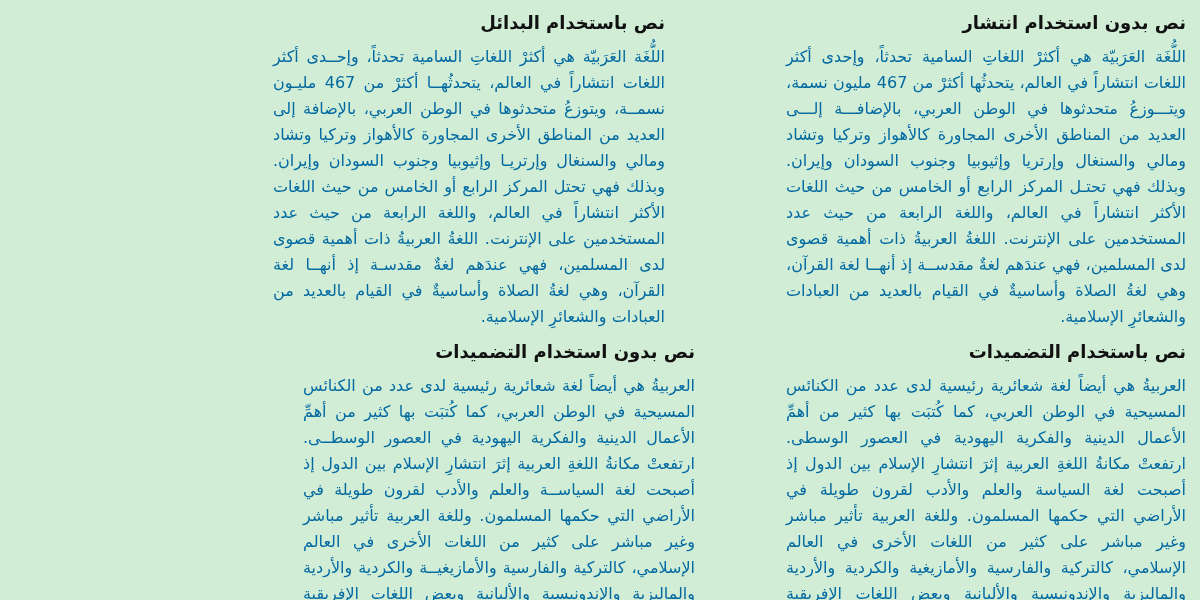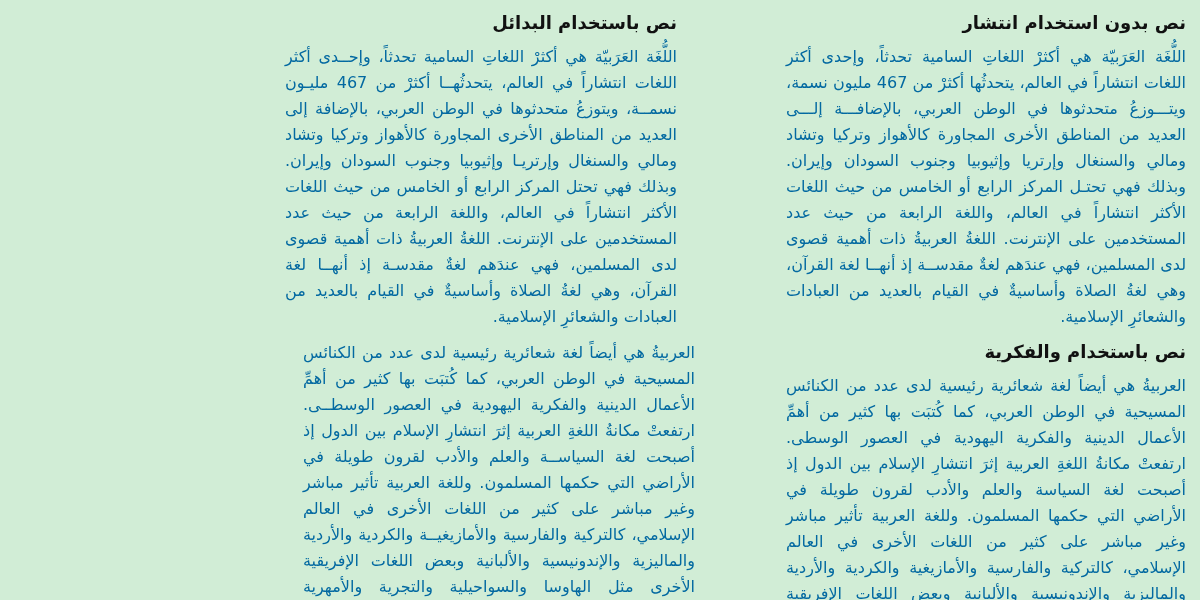--- a/index.html
+++ b/index.html
@@ -18,21 +18,21 @@
   .canvas {
     position: absolute;
     inset: 0;
   }
   .text-block {
     position: absolute;
     direction: rtl;
     color: #1b1b1b;
   }
   .block-top-right    { top: 11px;  right: 14px;  width: 400px; }
-  .block-top-left     { top: 11px;  right: 523px; width: 392px; }
+  .block-top-left     { top: 11px;  right: 535px; width: 392px; }
   .block-bottom-right { top: 340px; right: 14px;  width: 400px; }
   .block-bottom-left  { top: 340px; right: 505px; width: 392px; }
   .block-heading {
     margin: 0 0 10px 0;
     font-size: 18px;
     line-height: 23px;
     font-weight: bold;
     color: #111111;
     text-align: right;
   }
@@ -54,21 +54,22 @@
     <h2 class="block-heading">نص بدون استخدام انتشار</h2>
     <p class="block-body">اللُّغَة العَرَبيّة هي أكثرْ اللغاتِ السامية تحدثاً، وإحدى أكثر اللغات انتشاراً في العالم، يتحدثُها أكثرْ من 467 مليون نسمة، ويتـــوزعُ متحدثوها في الوطن العربي، بالإضافـــة إلـــى العديد من المناطق الأخرى المجاورة كالأهواز وتركيا وتشاد ومالي والسنغال وإرتريا وإثيوبيا وجنوب السودان وإيران. وبذلك فهي تحتـل المركز الرابع أو الخامس من حيث اللغات الأكثر انتشاراً في العالم، واللغة الرابعة من حيث عدد المستخدمين على الإنترنت. اللغةُ العربيةُ ذات أهمية قصوى لدى المسلمين، فهي عندَهم لغةٌ مقدســة إذ أنهــا لغة القرآن، وهي لغةُ الصلاة وأساسيةٌ في القيام بالعديد من العبادات والشعائرِ الإسلامية.</p>
   </section>
 
   <section class="text-block block-top-left">
     <h2 class="block-heading">نص باستخدام البدائل</h2>
     <p class="block-body">اللُّغَة العَرَبيّة هي أكثرْ اللغاتِ السامية تحدثاً، وإحــدى أكثر اللغات انتشاراً في العالم، يتحدثُهــا أكثرْ من 467 مليـون نسمــة، ويتوزعُ متحدثوها في الوطن العربي، بالإضافة إلى العديد من المناطق الأخرى المجاورة كالأهواز وتركيا وتشاد ومالي والسنغال وإرتريـا وإثيوبيا وجنوب السودان وإيران. وبذلك فهي تحتل المركز الرابع أو الخامس من حيث اللغات الأكثر انتشاراً في العالم، واللغة الرابعة من حيث عدد المستخدمين على الإنترنت. اللغةُ العربيةُ ذات أهمية قصوى لدى المسلمين، فهي عندَهم لغةٌ مقدسـة إذ أنهــا لغة القرآن، وهي لغةُ الصلاة وأساسيةٌ في القيام بالعديد من العبادات والشعائرِ الإسلامية.</p>
   </section>
 
   <section class="text-block block-bottom-right">
-    <h2 class="block-heading">نص باستخدام والفكرية</h2>
+    <h2 class="block-heading">نص باستخدام التضميدات</h2>
     <p class="block-body">العربيةُ هي أيضاً لغة شعائرية رئيسية لدى عدد من الكنائس المسيحية في الوطن العربي، كما كُتبَت بها كثير من أهمِّ الأعمال الدينية والفكرية اليهودية في العصور الوسطى. ارتفعتْ مكانةُ اللغةِ العربية إثرَ انتشارِ الإسلام بين الدول إذ أصبحت لغة السياسة والعلم والأدب لقرون طويلة في الأراضي التي حكمها المسلمون. وللغة العربية تأثير مباشر وغير مباشر على كثير من اللغات الأخرى في العالم الإسلامي، كالتركية والفارسية والأمازيغية والكردية والأردية والماليزية والإندونيسية والألبانية وبعض اللغات الإفريقية الأخرى مثل الهاوسا والسواحيلية والتجرية والأمهرية والصومالية،</p>
   </section>
 
   <section class="text-block block-bottom-left">
+    <h2 class="block-heading">نص بدون استخدام التضميدات</h2>
     <p class="block-body">العربيةُ هي أيضاً لغة شعائرية رئيسية لدى عدد من الكنائس المسيحية في الوطن العربي، كما كُتبَت بها كثير من أهمِّ الأعمال الدينية والفكرية اليهودية في العصور الوسطــى. ارتفعتْ مكانةُ اللغةِ العربية إثرَ انتشارِ الإسلام بين الدول إذ أصبحت لغة السياســة والعلم والأدب لقرون طويلة في الأراضي التي حكمها المسلمون. وللغة العربية تأثير مباشر وغير مباشر على كثير من اللغات الأخرى في العالم الإسلامي، كالتركية والفارسية والأمازيغيــة والكردية والأردية والماليزية والإندونيسية والألبانية وبعض اللغات الإفريقية الأخرى مثل الهاوسا والسواحيلية والتجرية والأمهرية والصومالية،</p>
   </section>
 
 </div>
 
 </body></html>

